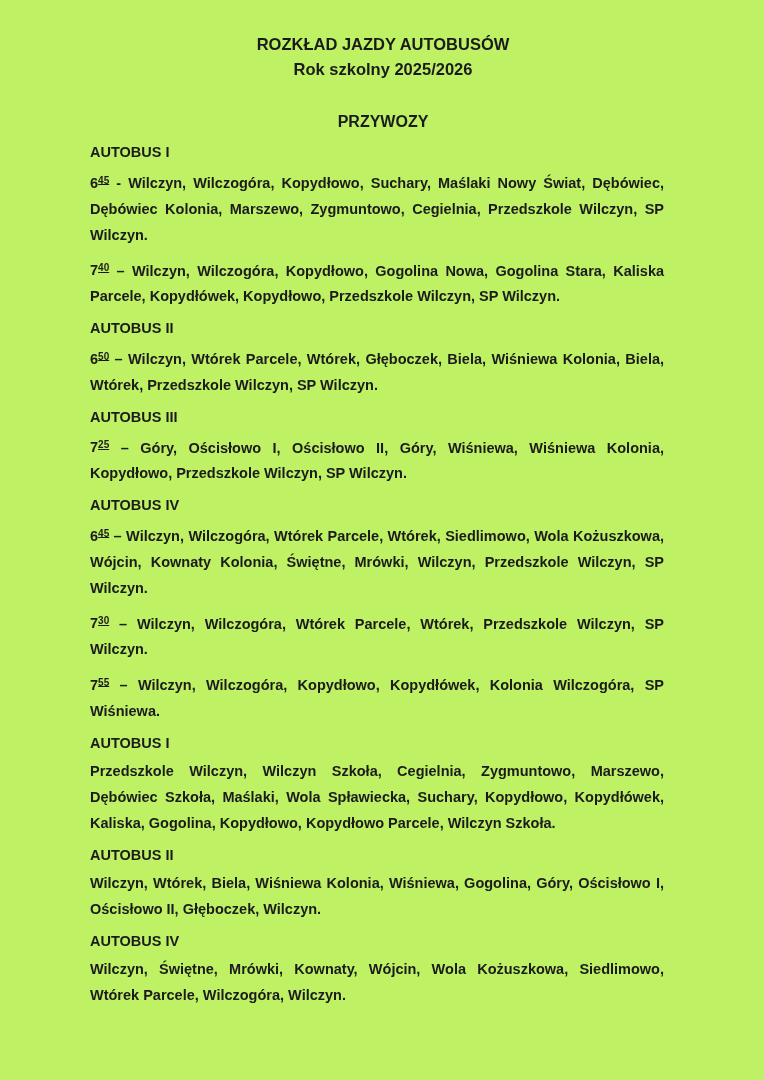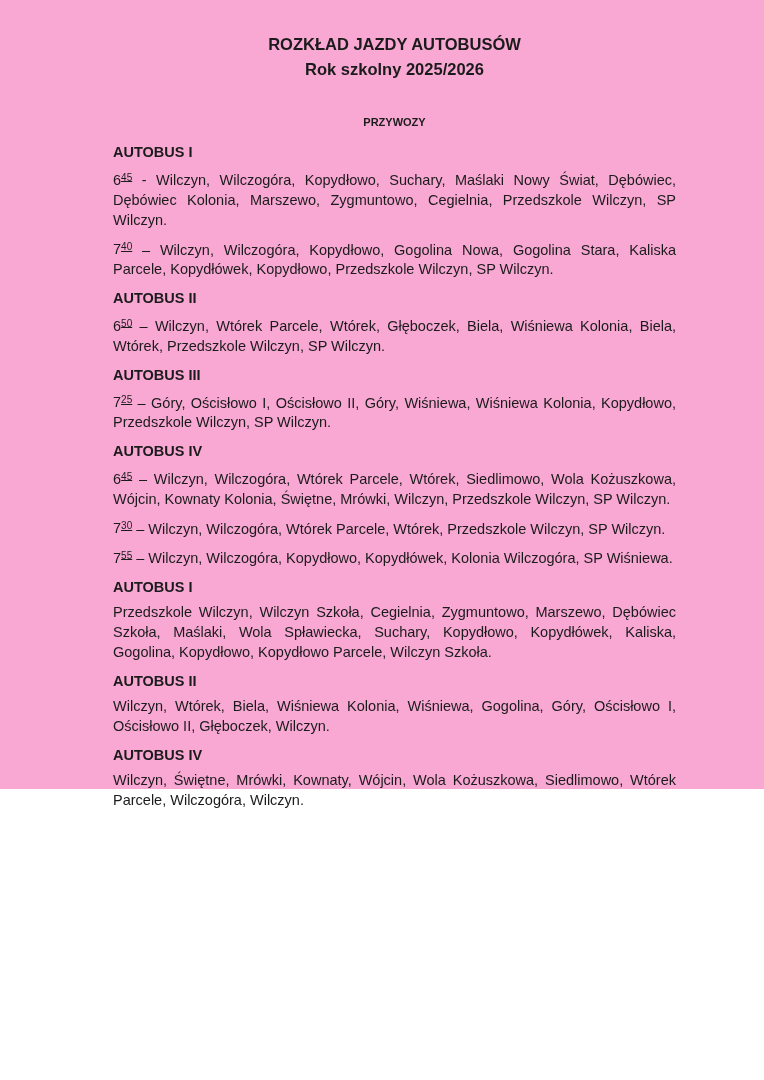--- a/index.html
+++ b/index.html
@@ -10,53 +10,54 @@
   body {
     width: 764px;
     height: 1080px;
     overflow: hidden;
     font-family: "Liberation Sans", sans-serif;
     color: #1b1b1b;
   }
   .page {
     box-sizing: border-box;
     width: 764px;
-    height: 789px;
-    padding: 32px 88px 0 113px;
-    background: #f9a8d4;
+    height: 1080px;
+    padding: 32px 88px 0 90px;
+    background: #bef264;
   }
   .doc-title {
     text-align: center;
     font-weight: 700;
     font-size: 16.5px;
     line-height: 25px;
     margin: 0;
   }
   .section-heading {
     text-align: center;
     font-weight: 700;
-    font-size: 11px;
+    font-size: 16px;
     line-height: 24px;
     margin: 28px 0 0 0;
   }
   .section-heading.odwozy {
     margin-top: 32px;
   }
   .bus-heading {
     font-weight: 700;
     font-size: 14.5px;
     line-height: 24px;
     margin: 6px 0 0 0;
     text-align: left;
   }
   .route {
     font-size: 14.5px;
-    line-height: 20px;
-    margin: 3px 0 7px 0;
+    line-height: 26px;
+    margin: 3px 12px 7px 0;
     text-align: justify;
+    font-weight: bold;
   }
   .route .min {
     font-size: 10px;
     text-decoration: underline;
     vertical-align: 4.5px;
   }
 </style>
 </head>
 <body>
 

